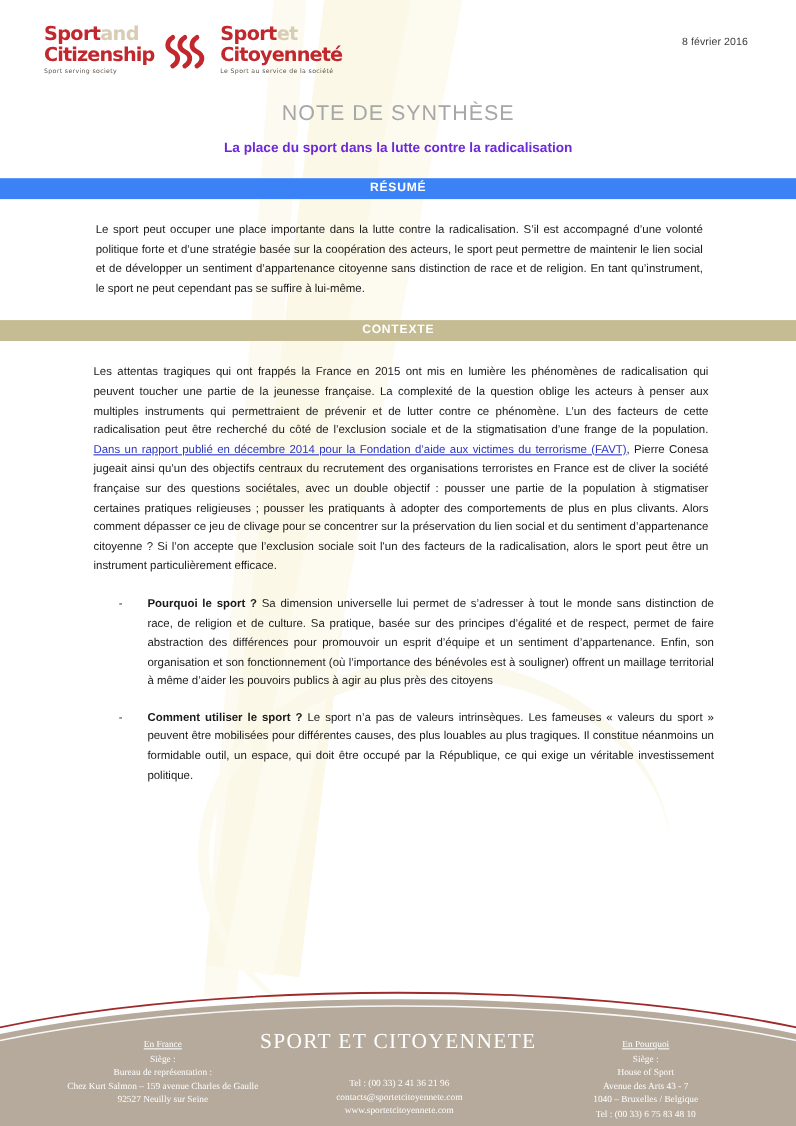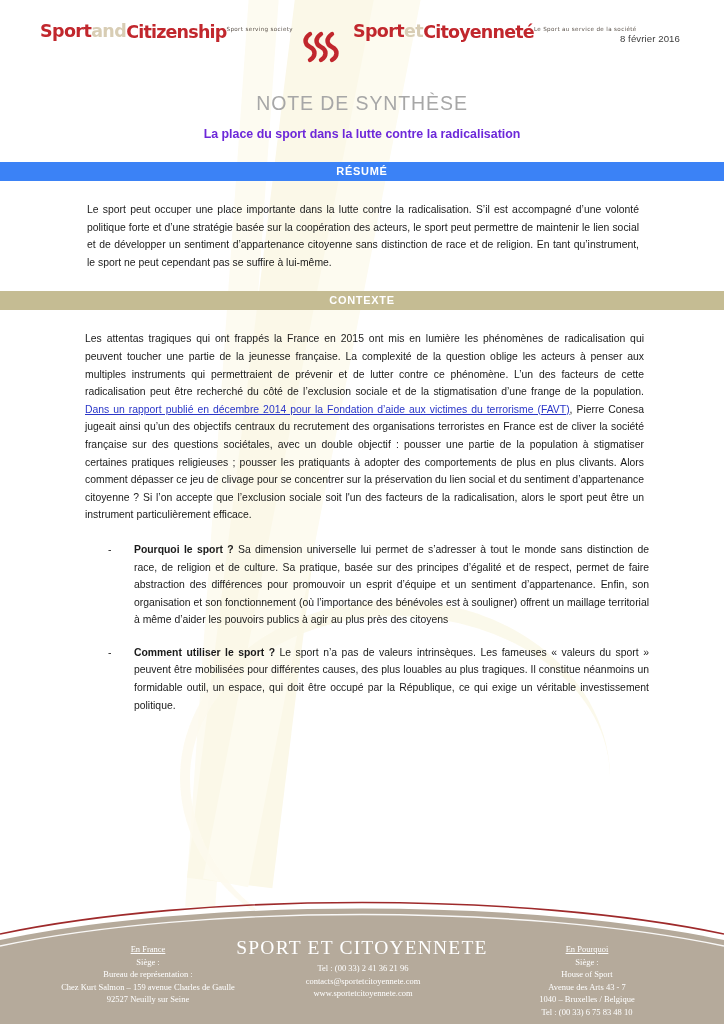--- a/index.html
+++ b/index.html
@@ -79,20 +79,21 @@
   }
   .logo-wrap {
     position: absolute;
     left: 40px;
     top: 23px;
     display: flex;
     align-items: flex-start;
   }
   .logo-block {
     display: flex;
+    flex-direction: column;
     align-items: center;
     line-height: 1;
   }
   .logo-left {
     align-items: flex-start;
   }
   .logo-l1 {
     font-family: "DejaVu Sans", sans-serif;
     font-weight: bold;
     font-size: 17.5px;
@@ -257,21 +258,21 @@
   }
   .ft-col {
     position: absolute;
     text-align: center;
     font-family: "Liberation Serif", serif;
     font-size: 8.5px;
     line-height: 12.6px;
     color: #ffffff;
   }
   .ft-left { left: 6px; width: 284px; top: 49px; }
-  .ft-center { left: 248px; width: 230px; top: 68px; }
+  .ft-center { left: 248px; width: 230px; top: 84px; }
   .ft-right { right: 12px; width: 250px; top: 49px; }
   .ft-head {
     text-decoration: underline;
   }
   .ft-line { white-space: nowrap; }
 </style>
 </head>
 <body>
 
 <div class="page">

